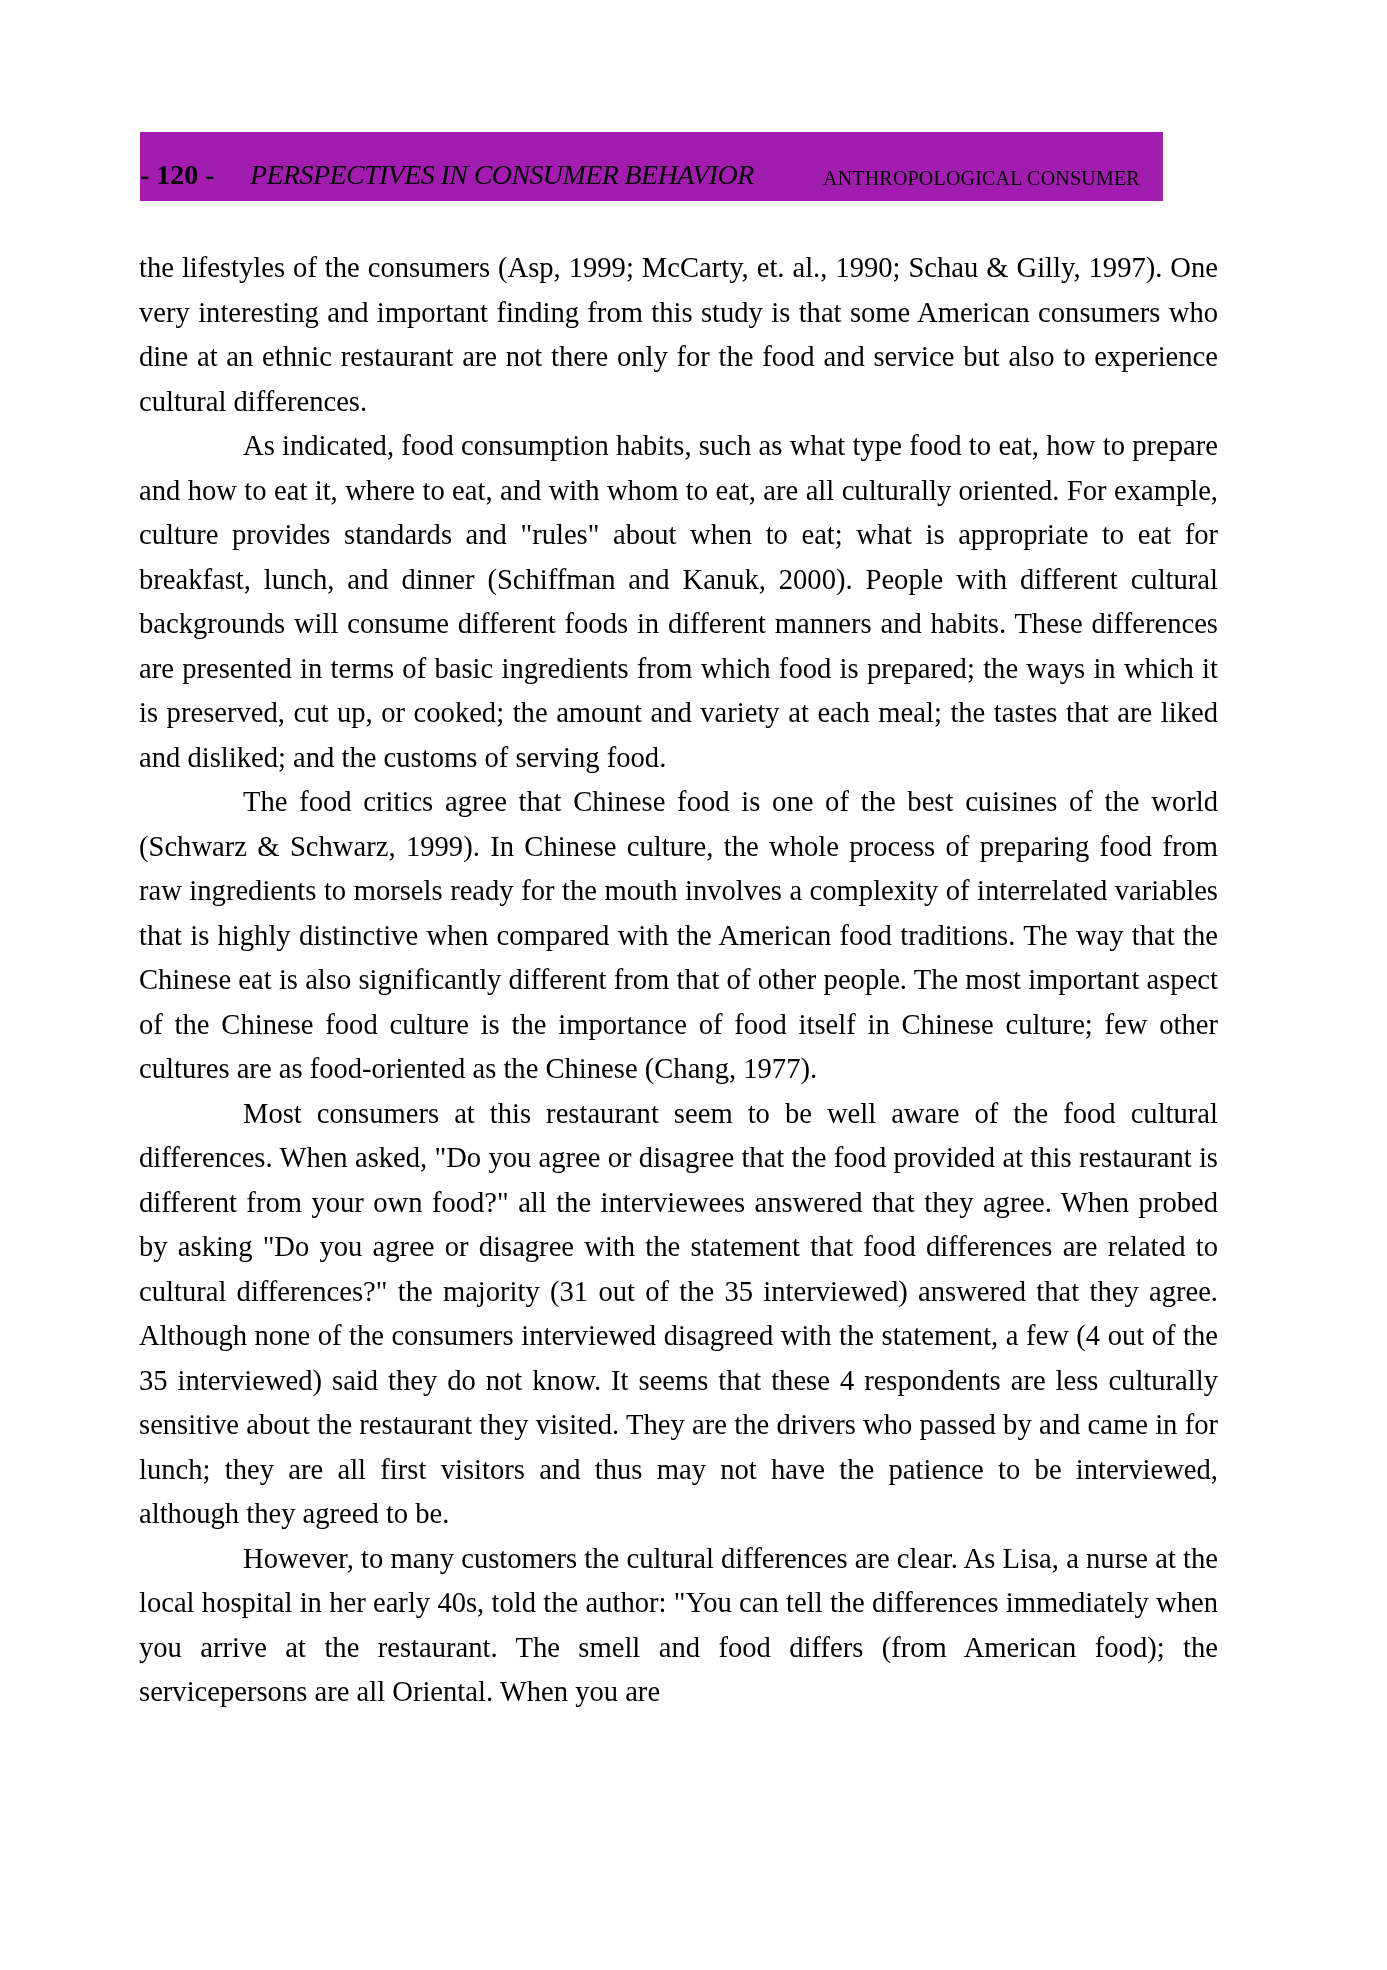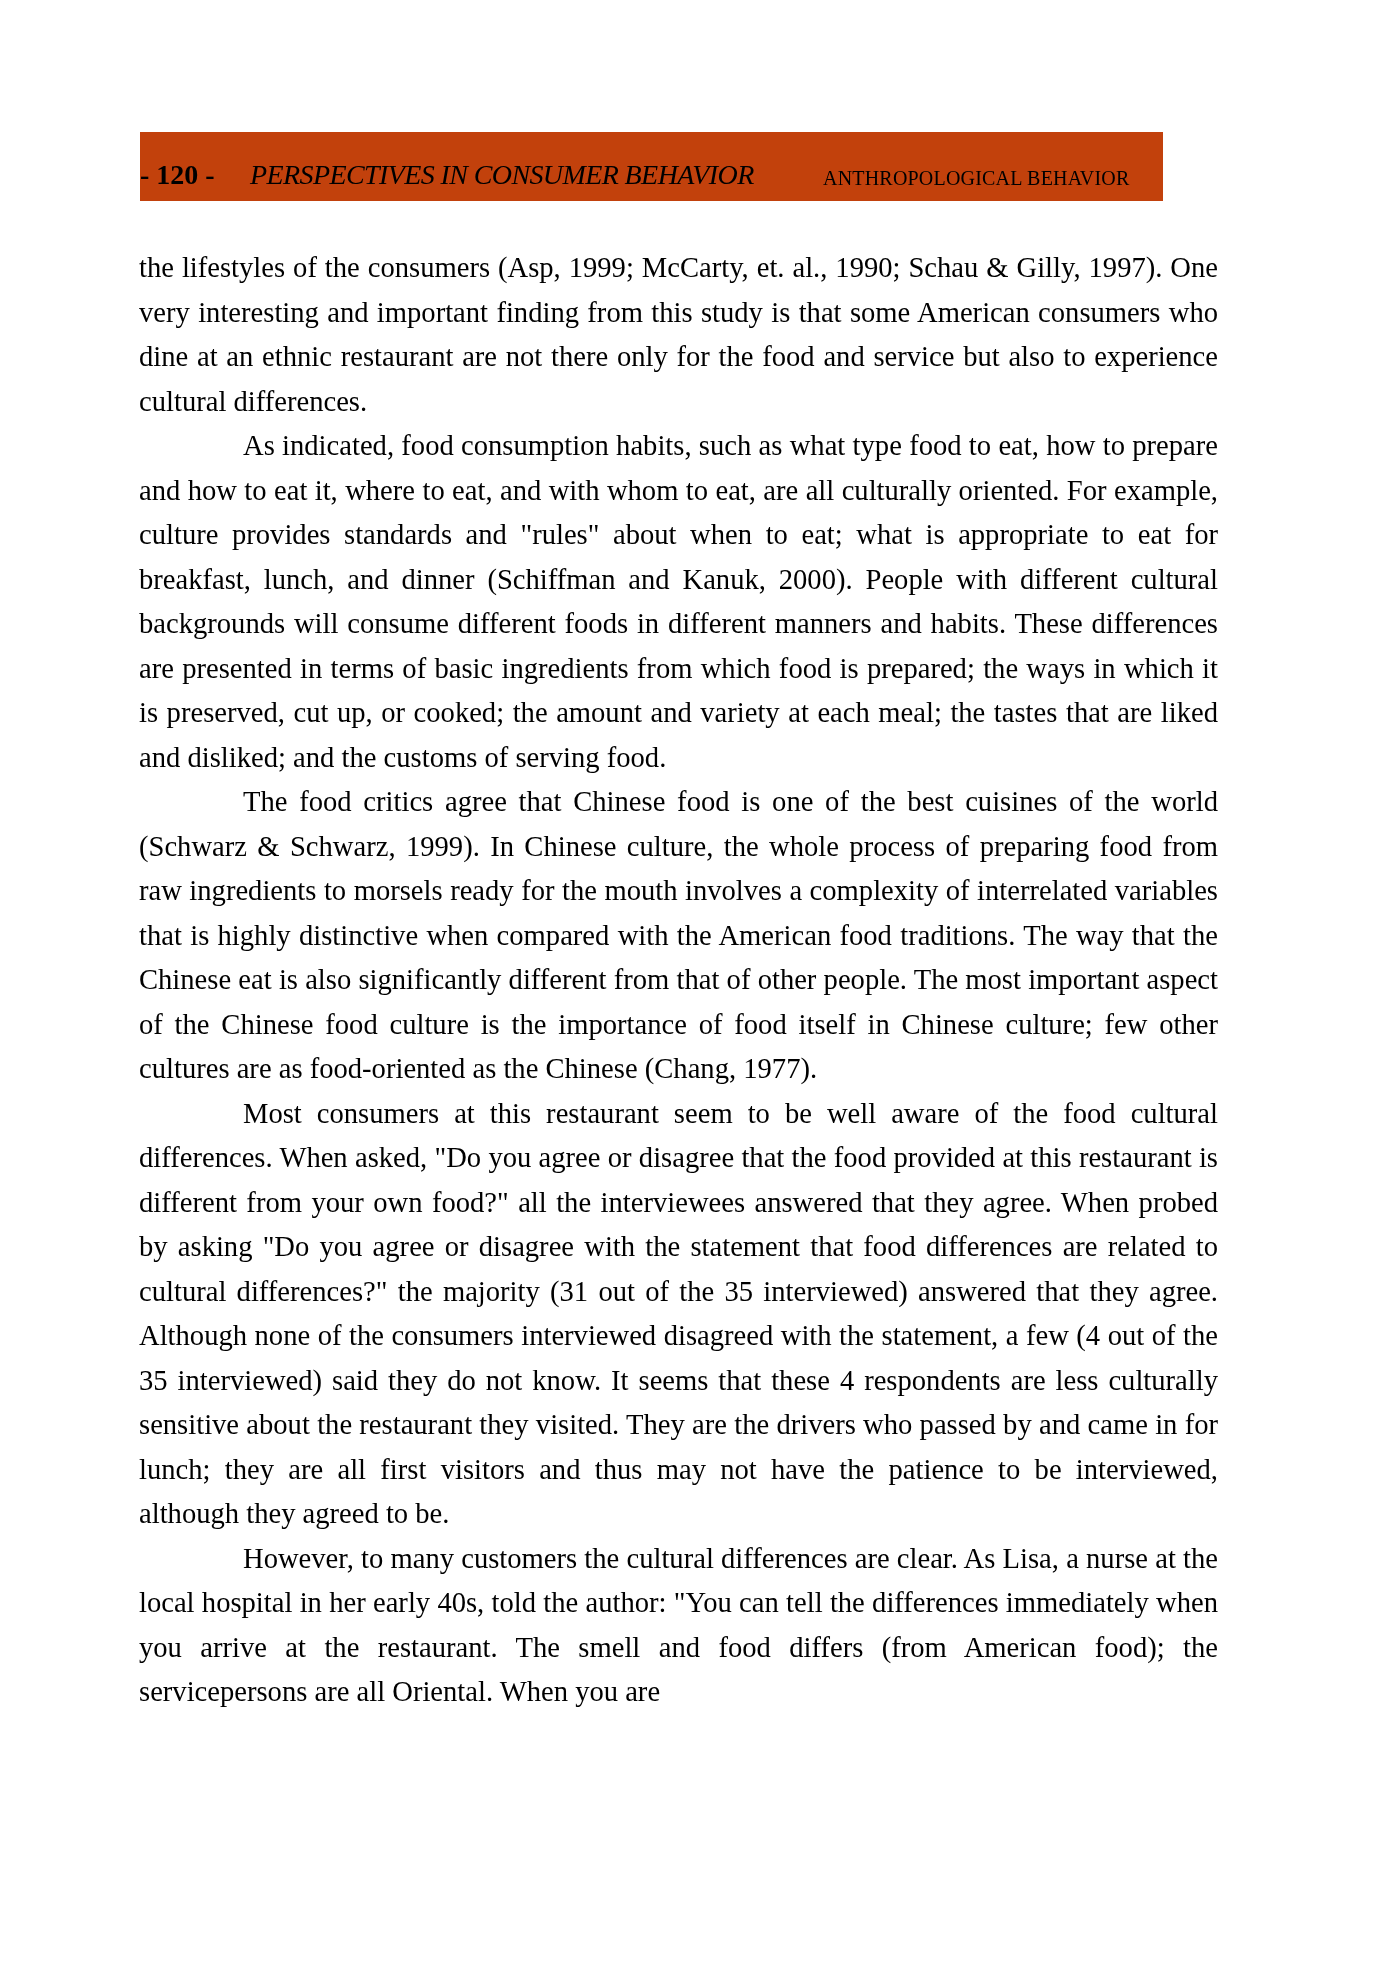--- a/index.html
+++ b/index.html
@@ -14,21 +14,21 @@
       overflow: hidden;
       font-family: "Liberation Serif", "DejaVu Serif", serif;
       color: #000000;
     }
     .running-header {
       position: absolute;
       left: 140px;
       top: 132px;
       width: 1023px;
       height: 69px;
-      background: #c2410c;
+      background: #a21caf;
       white-space: nowrap;
       overflow: hidden;
     }
     .running-header .page-number {
       position: absolute;
       left: 0px;
       top: 27px;
       font-weight: bold;
       font-size: 28px;
       line-height: 32px;
@@ -68,21 +68,21 @@
     .body-text p.indent {
       text-indent: 104px;
     }
   </style>
 </head>
 <body>
 
 <div class="running-header">
   <span class="page-number">- 120 -</span>
   <span class="book-title">PERSPECTIVES IN CONSUMER BEHAVIOR</span>
-  <span class="section-title">ANTHROPOLOGICAL BEHAVIOR</span>
+  <span class="section-title">ANTHROPOLOGICAL CONSUMER</span>
 </div>
 
 <div class="body-text">
   <p>the lifestyles of the consumers (Asp, 1999; McCarty, et. al., 1990; Schau &amp; Gilly, 1997).  One very interesting and important finding from this study is that some American consumers who dine at an ethnic restaurant are not there only for the food and service but also to experience cultural differences.</p>
   <p class="indent">As indicated, food consumption habits, such as what type food to eat, how to prepare and how to eat it, where to eat, and with whom to eat, are all culturally oriented. For example, culture provides standards and "rules" about when to eat; what is appropriate to eat for breakfast, lunch, and dinner (Schiffman and Kanuk, 2000). People with different cultural backgrounds will consume different foods in different manners and habits. These differences are presented in terms of basic ingredients from which food is prepared; the ways in which it is preserved, cut up, or cooked; the amount and variety at each meal; the tastes that are liked and disliked; and the customs of serving food.</p>
   <p class="indent">The food critics agree that Chinese food is one of the best cuisines of the world (Schwarz &amp; Schwarz, 1999). In Chinese culture, the whole process of preparing food from raw ingredients to morsels ready for the mouth involves a complexity of interrelated variables that is highly distinctive when compared with the American food traditions. The way that the Chinese eat is also significantly different from that of other people.  The most important aspect of the Chinese food culture is the importance of food itself in Chinese culture; few other cultures are as food-oriented as the Chinese (Chang, 1977).</p>
   <p class="indent">Most consumers at this restaurant seem to be well aware of the food cultural differences.  When asked, "Do you agree or disagree that the food provided at this restaurant is different from your own food?" all the interviewees answered that they agree.  When probed by asking "Do you agree or disagree with the statement that food differences are related to cultural differences?" the majority (31 out of the 35 interviewed) answered that they agree.  Although none of the consumers interviewed disagreed with the statement, a few (4 out of the 35 interviewed) said they do not know.  It seems that these 4 respondents are less culturally sensitive about the restaurant they visited.  They are the drivers who passed by and came in for lunch; they are all first visitors and thus may not have the patience to be interviewed, although they agreed to be.</p>
   <p class="indent">However, to many customers the cultural differences are clear. As Lisa, a nurse at the local hospital in her early 40s, told the author: "You can tell the differences immediately when you arrive at the restaurant.  The smell and food differs (from American food); the servicepersons are all Oriental.  When you are</p>
 </div>
 

